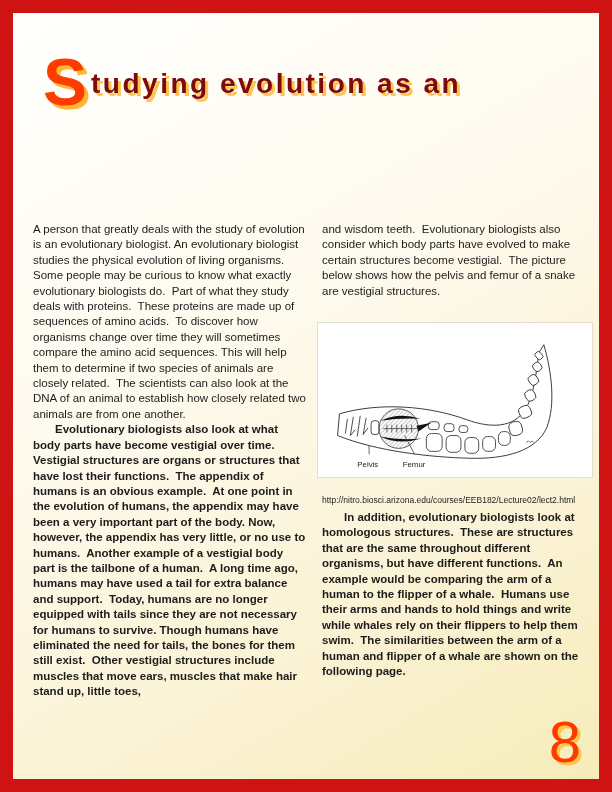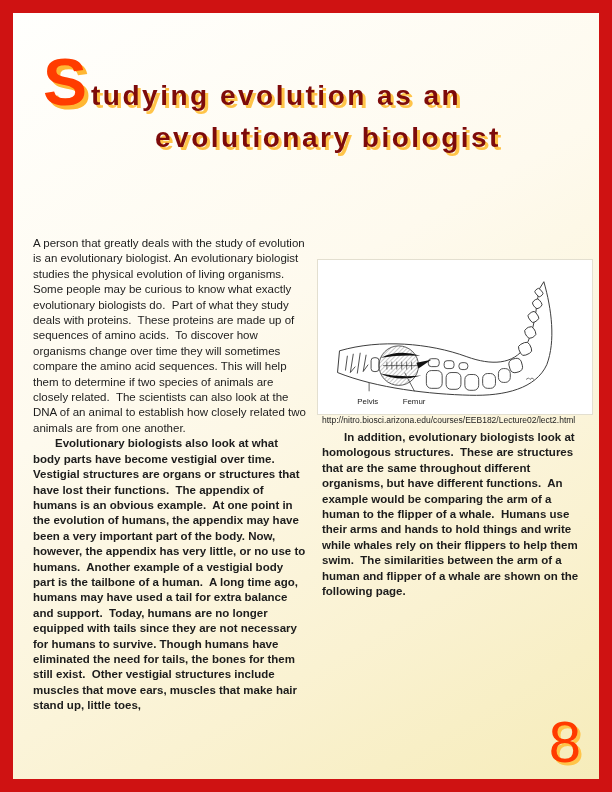--- a/index.html
+++ b/index.html
@@ -8,63 +8,63 @@
   .frame{position:relative;width:612px;height:792px;background:#cf1212;overflow:hidden;}
   .page{position:absolute;inset:13px;
         background:linear-gradient(150deg,#fffffd 0%,#fefaee 40%,#faf2d2 75%,#f6ecba 100%);}
 
   
   .title-block{position:absolute;left:30px;top:40px;width:540px;
                font-weight:bold;color:#7d0b0b;}
   .title-row{display:flex;align-items:flex-start;}
   .dropcap{font-size:66px;line-height:58px;color:#ff3c00;
            text-shadow:4px 4px 0 #ffb733;font-weight:bold;}
-  .title-line1{font-size:28px;line-height:30px;margin-top:28px;margin-left:4px;
+  .title-line1{font-size:28px;line-height:30px;margin-top:16px;margin-left:4px;
                letter-spacing:2.5px;text-shadow:3px 3px 0 #ffc449;}
   .title-line2{font-size:28px;line-height:30px;margin-top:12px;text-align:center;
                padding-left:30px;letter-spacing:2.5px;text-shadow:3px 3px 0 #ffc449;}
 
   
-  .col{position:absolute;top:223px;color:#1c1c1c;font-size:11.5px;line-height:15.4px;}
+  .col{position:absolute;top:209px;color:#1c1c1c;font-size:11.5px;line-height:15.4px;}
   .col-left{left:20px;width:274px;}
   .col-right{left:309px;width:264px;}
   .body-para{margin:0;white-space:pre-wrap;}
   .indent{text-indent:22px;font-weight:bold;}
 
   
   .snake-figure{margin:23px 0 0 -5px;width:276px;height:156px;background:#ffffff;
                 border:1px solid #e3dfd0;box-sizing:border-box;}
   .snake-figure svg{display:block;width:100%;height:100%;}
-  .figure-url{font-size:8.5px;line-height:11px;color:#222;}
+  .figure-url{margin-top:17px;font-size:8.5px;line-height:11px;color:#222;}
   .para2{margin-top:4px;}
 
   
   .page-number{position:absolute;right:18px;bottom:8px;font-size:58px;line-height:58px;
                color:#ff3a00;font-weight:500;text-shadow:3px 3px 0 #ffc449;}
 </style>
 </head>
 <body>
 
 <div class="frame">
   <div class="page">
 
     <header class="title-block">
       <div class="title-row">
         <span class="dropcap">S</span>
         <span class="title-line1">tudying evolution as an</span>
       </div>
-      <div class="title-line2">evolutionary biologist</div>
     </header>
 
     <div class="col col-left">
       <p class="body-para">A person that greatly deals with the study of evolution is an evolutionary biologist. An evolutionary biologist studies the physical evolution of living organisms.  Some people may be curious to know what exactly evolutionary biologists do.  Part of what they study deals with proteins.  These proteins are made up of sequences of amino acids.  To discover how organisms change over time they will sometimes compare the amino acid sequences. This will help them to determine if two species of animals are closely related.  The scientists can also look at the DNA of an animal to establish how closely related two animals are from one another.</p>
       <p class="body-para indent">Evolutionary biologists also look at what body parts have become vestigial over time. Vestigial structures are organs or structures that have lost their functions.  The appendix of humans is an obvious example.  At one point in the evolution of humans, the appendix may have been a very important part of the body. Now, however, the appendix has very little, or no use to humans.  Another example of a vestigial body part is the tailbone of a human.  A long time ago, humans may have used a tail for extra balance and support.  Today, humans are no longer equipped with tails since they are not necessary for humans to survive. Though humans have eliminated the need for tails, the bones for them still exist.  Other vestigial structures include muscles that move ears, muscles that make hair stand up, little toes,</p>
     </div>
 
     <div class="col col-right">
+      <p class="body-para">and wisdom teeth.  Evolutionary biologists also consider which body parts have evolved to make certain structures become vestigial.  The picture below shows how the pelvis and femur of a snake are vestigial structures.</p>
 
       <figure class="snake-figure">
         <svg viewBox="0 0 242 156" xmlns="http://www.w3.org/2000/svg">
           <defs>
             <pattern id="hatch" width="3" height="3" patternUnits="userSpaceOnUse" patternTransform="rotate(45)">
               <line x1="0" y1="0" x2="0" y2="3" stroke="#666" stroke-width="0.7"></line>
             </pattern>
           </defs>
 
           <path d="M 4 92 C 45 80, 95 84, 133 98

